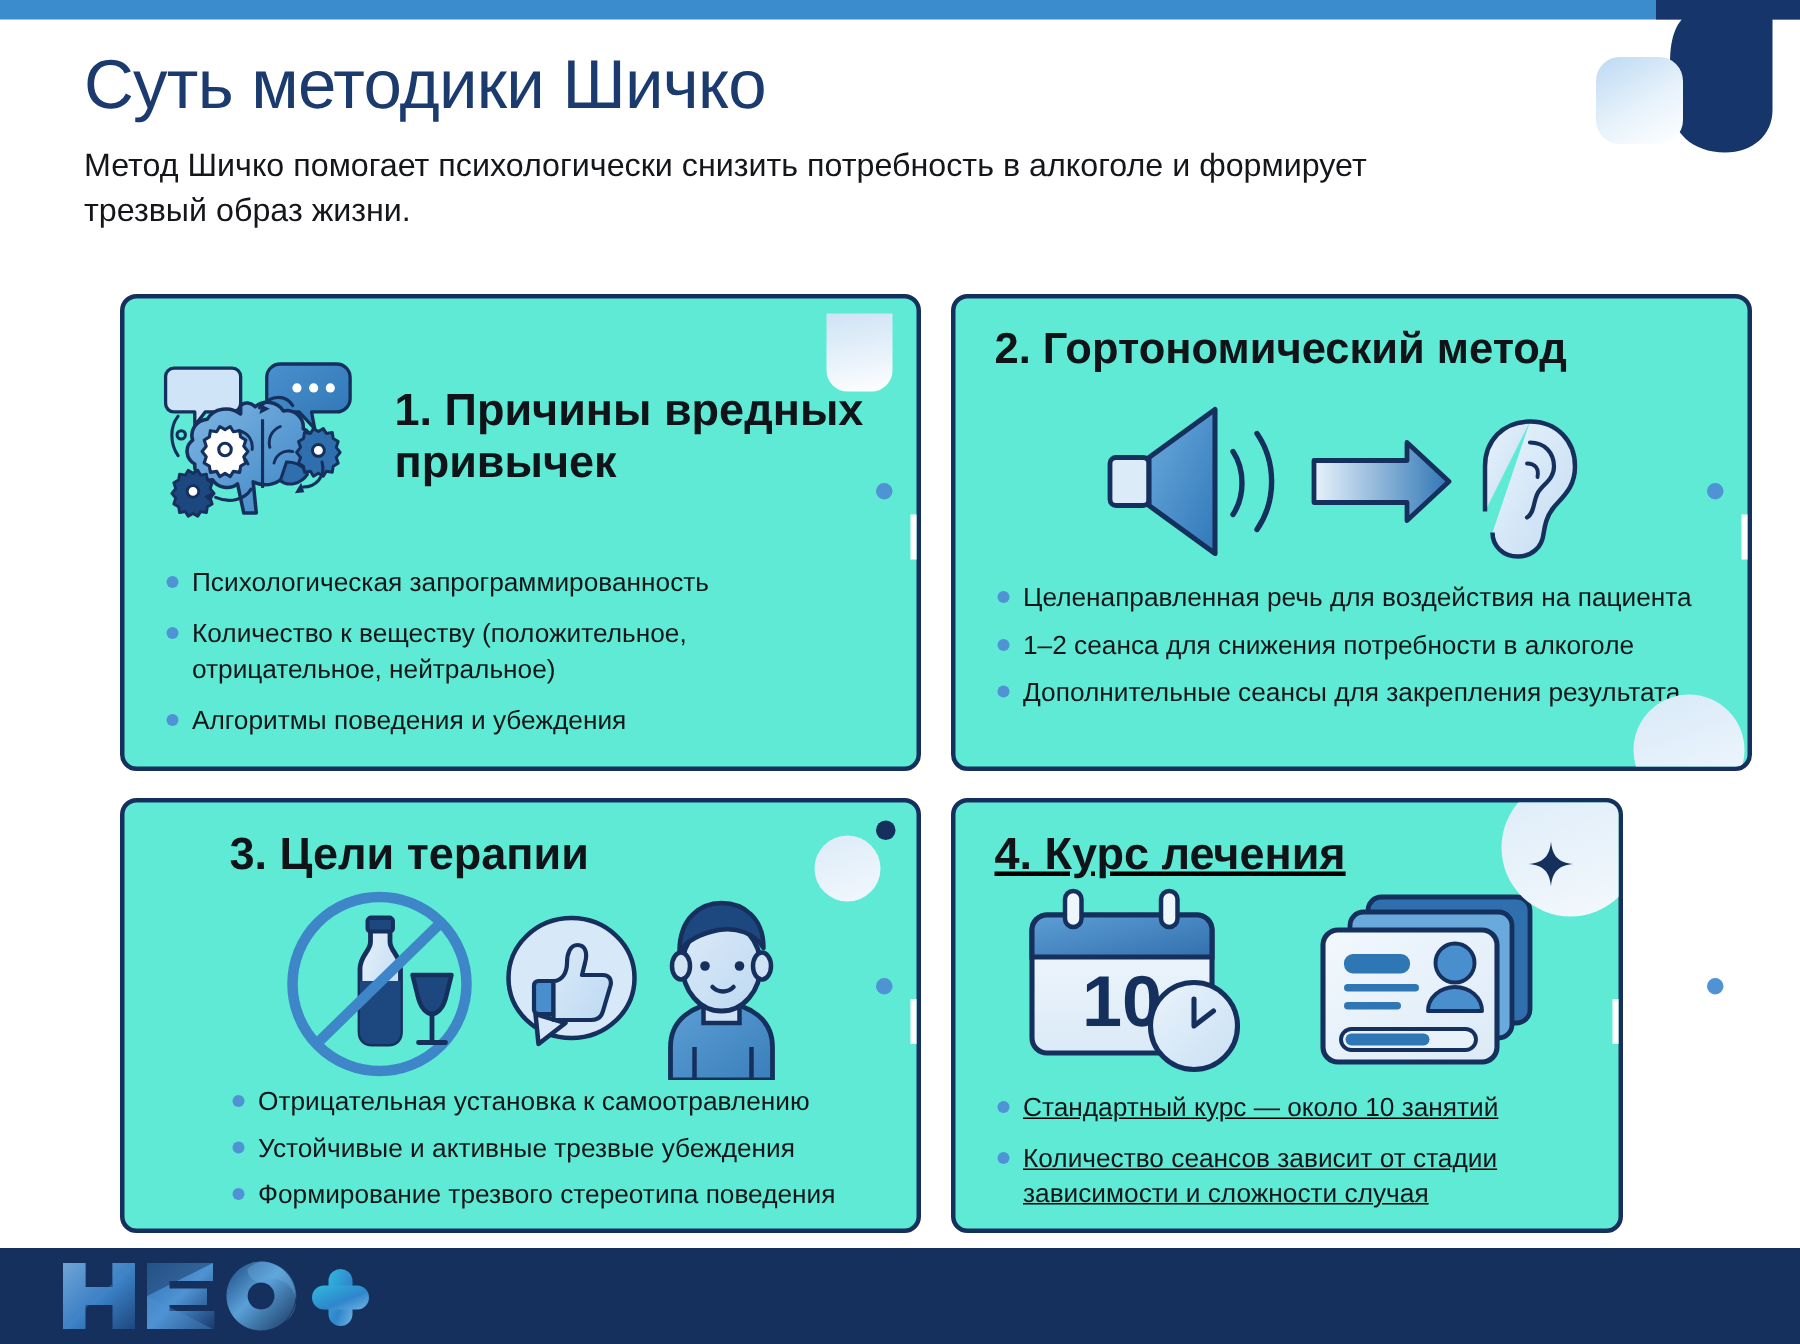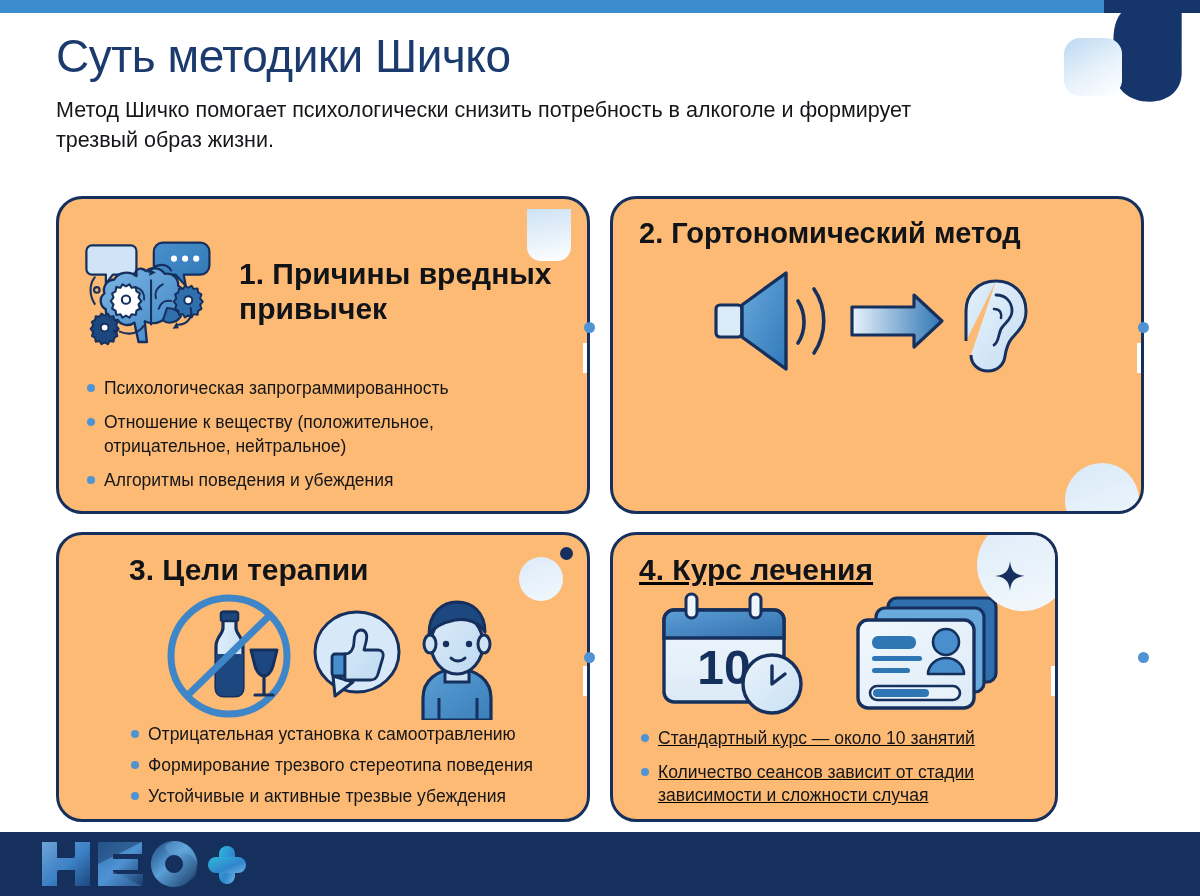--- a/index.html
+++ b/index.html
@@ -50,24 +50,25 @@
   }
   .subtitle{
     margin-top:14px;
     font-size:21.5px; font-weight:400; line-height:1.42;
     color:#14161a; max-width:860px;
   }
 
   
   .card{
     position:absolute;
-    background:#fdba74;
+    background:#5eead4;
     border:3px solid #16305e;
-    border-radius:26px;
+    border-radius:11px;
     overflow:hidden;
+    margin-left:24px;
   }
   
   .card .notch{
     position:absolute; right:-4px; top:46%;
     width:8px; height:30px; background:#ffffff;
   }
   .card-dot{
     position:absolute; width:11px; height:11px; border-radius:50%;
     background:#4f93d4;
   }
@@ -217,21 +218,21 @@
         <path d="M132 116 l3 9 l-9 1 z" fill="#16305e"></path>
         <path d="M14 52 c-8 10 -8 26 0 38" fill="none" stroke="#16305e" stroke-width="3" stroke-linecap="round"></path>
         <circle cx="17" cy="70" r="4" fill="none" stroke="#16305e" stroke-width="3"></circle>
         <path d="M50 130 c14 6 28 2 34 -8" fill="none" stroke="#16305e" stroke-width="3" stroke-linecap="round"></path>
         <path d="M48 124 l-9 5 l7 6 z" fill="#16305e"></path>
       </svg>
       <div class="c1-title">1. Причины вредных привычек</div>
     </div>
     <div class="bullets">
       <div class="bullet">Психологическая запрограммированность</div>
-      <div class="bullet">Отношение к веществу (положительное, отрицательное, нейтральное)</div>
+      <div class="bullet">Количество к веществу (положительное, отрицательное, нейтральное)</div>
       <div class="bullet">Алгоритмы поведения и убеждения</div>
     </div>
   </div>
   <div class="notch"></div>
 </div>
 <div class="card-dot" style="left:584px; top:322px;"></div>
 
 <div class="card" id="card2">
   <div class="card-inner">
     <div class="card-head">
@@ -262,20 +263,25 @@
 
         <path d="M138 40 h62 v-12 l28 26 l-28 26 v-12 h-62 z" fill="url(#arrG)" stroke="#16305e" stroke-width="3.2" stroke-linejoin="round"></path>
 
         <g transform="translate(250,14)">
           <path d="M32 0 c18 0 30 13 30 30 c0 14 -8 20 -14 27 c-5 6 -6 12 -7 18 c-1 9 -8 15 -17 15 c-10 0 -17 -7 -17 -16" fill="url(#earG)" stroke="#16305e" stroke-width="3" stroke-linejoin="round"></path>
           <path d="M32 0 C14 0 2 13 2 30 v30" fill="url(#earG)" stroke="#16305e" stroke-width="3"></path>
           <path d="M32 14 c10 0 16 7 16 16 c0 9 -8 12 -11 18 c-3 6 -2 13 -7 16" fill="none" stroke="#16305e" stroke-width="2.8" stroke-linecap="round"></path>
           <path d="M30 28 c6 0 8 4 7 9" fill="none" stroke="#16305e" stroke-width="2.6" stroke-linecap="round"></path>
         </g>
       </svg>
+    </div>
+    <div class="bullets tight" style="margin-top:6px;">
+      <div class="bullet">Целенаправленная речь для воздействия на пациента</div>
+      <div class="bullet">1–2 сеанса для снижения потребности в алкоголе</div>
+      <div class="bullet">Дополнительные сеансы для закрепления результата</div>
     </div>
     <div class="in-deco-blob-bl"></div>
   </div>
   <div class="notch"></div>
 </div>
 <div class="card-dot" style="left:1138px; top:322px;"></div>
 
 <div class="card" id="card3">
   <div class="card-inner">
     <div class="in-deco-circle"></div>
@@ -333,22 +339,22 @@
           <path d="M14 34 c0 -22 14 -32 28 -32 c15 0 28 10 28 30 c-6 -10 -18 -14 -30 -12 c-10 2 -20 6 -26 14 z" fill="#1d477f" stroke="#16305e" stroke-width="3" stroke-linejoin="round"></path>
           <circle cx="31" cy="44" r="3.2" fill="#16305e"></circle>
           <circle cx="54" cy="44" r="3.2" fill="#16305e"></circle>
           <path d="M36 58 c4 4 10 4 14 0" fill="none" stroke="#16305e" stroke-width="3" stroke-linecap="round"></path>
           <path d="M24 98 v22 M62 98 v22" fill="none" stroke="#16305e" stroke-width="3"></path>
         </g>
       </svg>
     </div>
     <div class="bullets tight" style="margin-top:2px;">
       <div class="bullet">Отрицательная установка к самоотравлению</div>
+      <div class="bullet">Устойчивые и активные трезвые убеждения</div>
       <div class="bullet">Формирование трезвого стереотипа поведения</div>
-      <div class="bullet">Устойчивые и активные трезвые убеждения</div>
     </div>
   </div>
   <div class="notch"></div>
 </div>
 <div class="card-dot" style="left:584px; top:652px;"></div>
 
 <div class="card" id="card4">
   <div class="card-inner">
     <div class="in-deco-circle-big"></div>
     <svg class="in-deco-star" viewBox="0 0 30 30">

